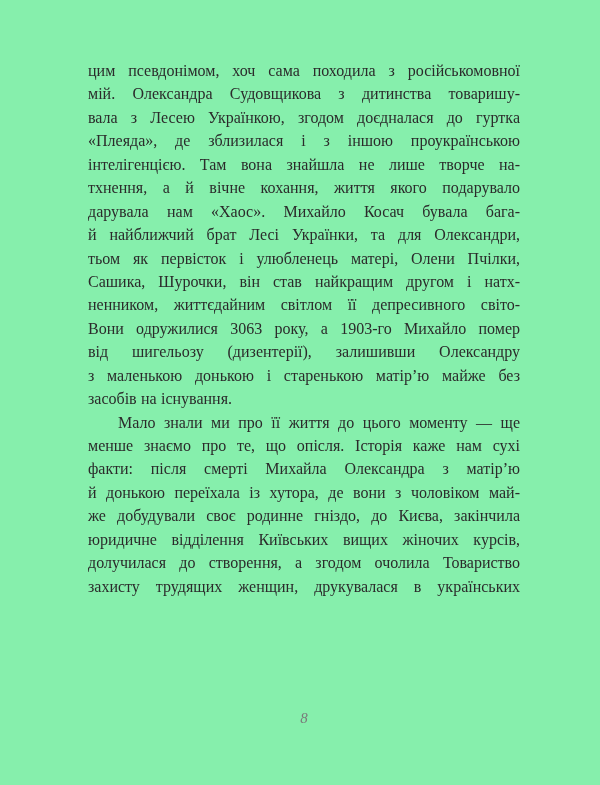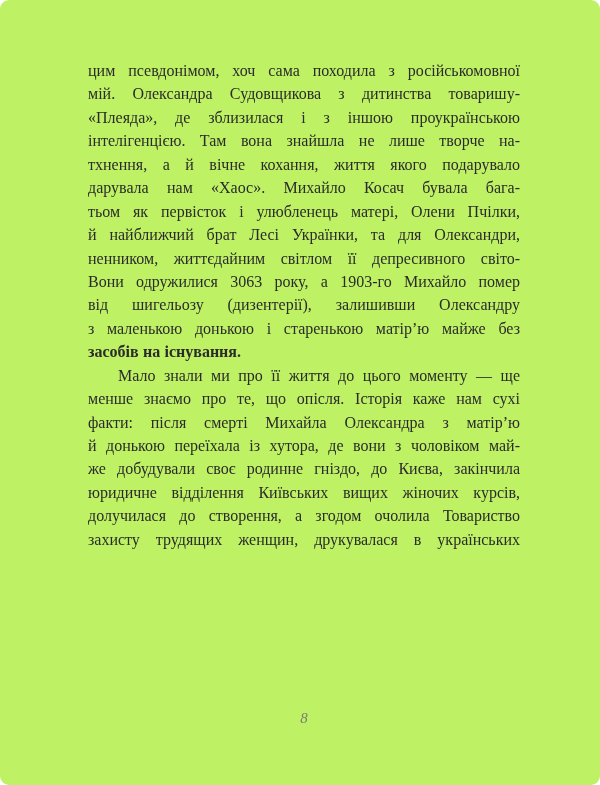--- a/index.html
+++ b/index.html
@@ -10,22 +10,21 @@
     width: 600px;
     height: 785px;
     background: #ffffff;
     position: relative;
     overflow: hidden;
     font-family: "Liberation Serif", "DejaVu Serif", serif;
   }
   .page {
     position: absolute;
     inset: 0;
-    background: #bef264;
-    border-radius: 9px;
+    background: #86efac;
   }
   .text-block {
     position: absolute;
     left: 88px;
     top: 59px;
     width: 432px;
     color: #2b2b2b;
     font-size: 16px;
   }
   .para { display: block; }
@@ -36,21 +35,20 @@
     white-space: nowrap;
     overflow: visible;
     text-align: justify;
     text-align-last: justify;
     word-spacing: 0.02em;
   }
   
   .para.endp .line:last-child {
     text-align: left;
     text-align-last: left;
-    font-weight: bold;
   }
   
   .para.indent .line:first-child {
     text-indent: 30px;
   }
   .page-number {
     position: absolute;
     left: 88px;
     top: 708px;
     width: 432px;
@@ -63,26 +61,28 @@
 </style>
 </head>
 <body>
 
 <div class="page">
 
   <div class="text-block">
     <div class="para endp">
         <div class="line">цим псевдонімом, хоч сама походила з російськомовної</div>
         <div class="line">мій. Олександра Судовщикова з дитинства товаришу-</div>
+        <div class="line">вала з Лесею Українкою, згодом доєдналася до гуртка</div>
         <div class="line">«Плеяда», де зблизилася і з іншою проукраїнською</div>
         <div class="line">інтелігенцією. Там вона знайшла не лише творче на-</div>
         <div class="line">тхнення, а й вічне кохання, життя якого подарувало</div>
         <div class="line">дарувала нам «Хаос». Михайло Косач бувала бага-</div>
+        <div class="line">й найближчий брат Лесі Українки, та для Олександри,</div>
         <div class="line">тьом як первісток і улюбленець матері, Олени Пчілки,</div>
-        <div class="line">й найближчий брат Лесі Українки, та для Олександри,</div>
+        <div class="line">Сашика, Шурочки, він став найкращим другом і натх-</div>
         <div class="line">ненником, життєдайним світлом її депресивного світо-</div>
         <div class="line">Вони одружилися 3063 року, а 1903-го Михайло помер</div>
         <div class="line">від шигельозу (дизентерії), залишивши Олександру</div>
         <div class="line">з маленькою донькою і старенькою матір’ю майже без</div>
         <div class="line">засобів на існування.</div>
       </div>
     <div class="para indent">
         <div class="line">Мало знали ми про її життя до цього моменту — ще</div>
         <div class="line">менше знаємо про те, що опісля. Історія каже нам сухі</div>
         <div class="line">факти: після смерті Михайла Олександра з матір’ю</div>

